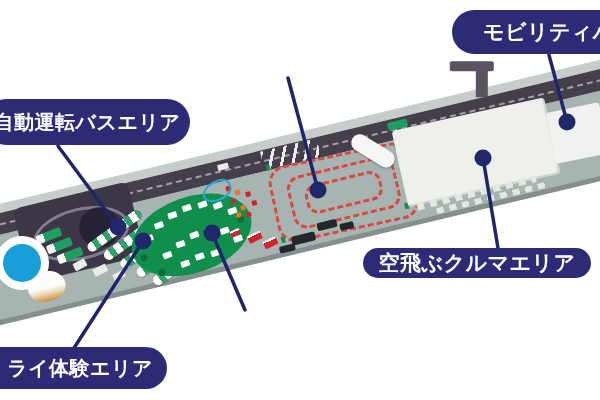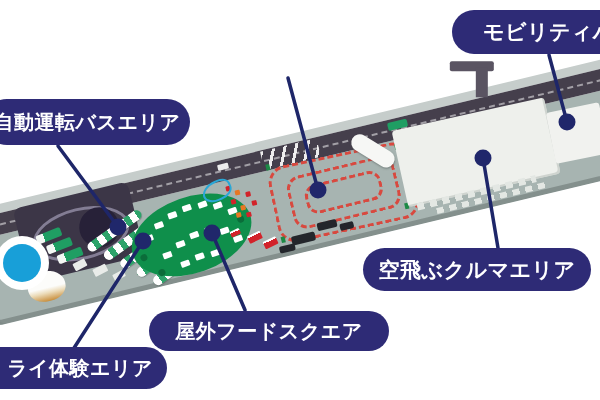--- a/index.html
+++ b/index.html
@@ -47,21 +47,21 @@
     background:var(--marker-ring,#ffffff);display:flex;z-index:6;}
   .marker-inner{width:38px;height:38px;border-radius:50%;margin:auto;
     background:var(--marker-blue,#189fd8);}
   
   .pill{position:absolute;z-index:10;background:var(--label-bg,#2e2b76);color:var(--label-text,#fff);
     font-weight:bold;display:flex;align-items:center;justify-content:center;
     font-size:21px;letter-spacing:.5px;white-space:nowrap;}
   #pill-ev{left:152px;top:36px;width:303px;height:42px;border-radius:21px;}
   #pill-hub{left:452px;top:10px;width:216px;height:44px;border-radius:22px;}
   #pill-bus{left:-16px;top:99px;width:206px;height:46px;border-radius:23px;font-size:20px;}
-  #pill-fly{left:363px;top:248px;width:228px;height:43px;border-radius:23px;}
+  #pill-fly{left:363px;top:248px;width:228px;height:30px;border-radius:23px;}
   #pill-food{left:149px;top:311px;width:240px;height:40px;border-radius:20px;font-size:20px;}
   #pill-try{left:-56px;top:347px;width:209px;height:42px;border-radius:21px;font-size:20px;
     justify-content:flex-end;padding-right:14px;}
 </style>
 </head>
 <body>
 
 <div id="canvas" style="background: rgb(255, 255, 255);">
 
   <div class="pier">
@@ -179,20 +179,17 @@
 
   <div class="pill" id="pill-hub">
       <span>モビリティハブ</span>
     </div>
   <div class="pill" id="pill-bus">
       <span>自動運転バスエリア</span>
     </div>
   <div class="pill" id="pill-fly">
       <span>空飛ぶクルマエリア</span>
     </div>
-  <div class="pill" id="pill-food">
-      <span>屋外フードスクエア</span>
-    </div>
   <div class="pill" id="pill-try">
       <span>ライ体験エリア</span>
     </div>
 
 </div>
 
 </body></html>

